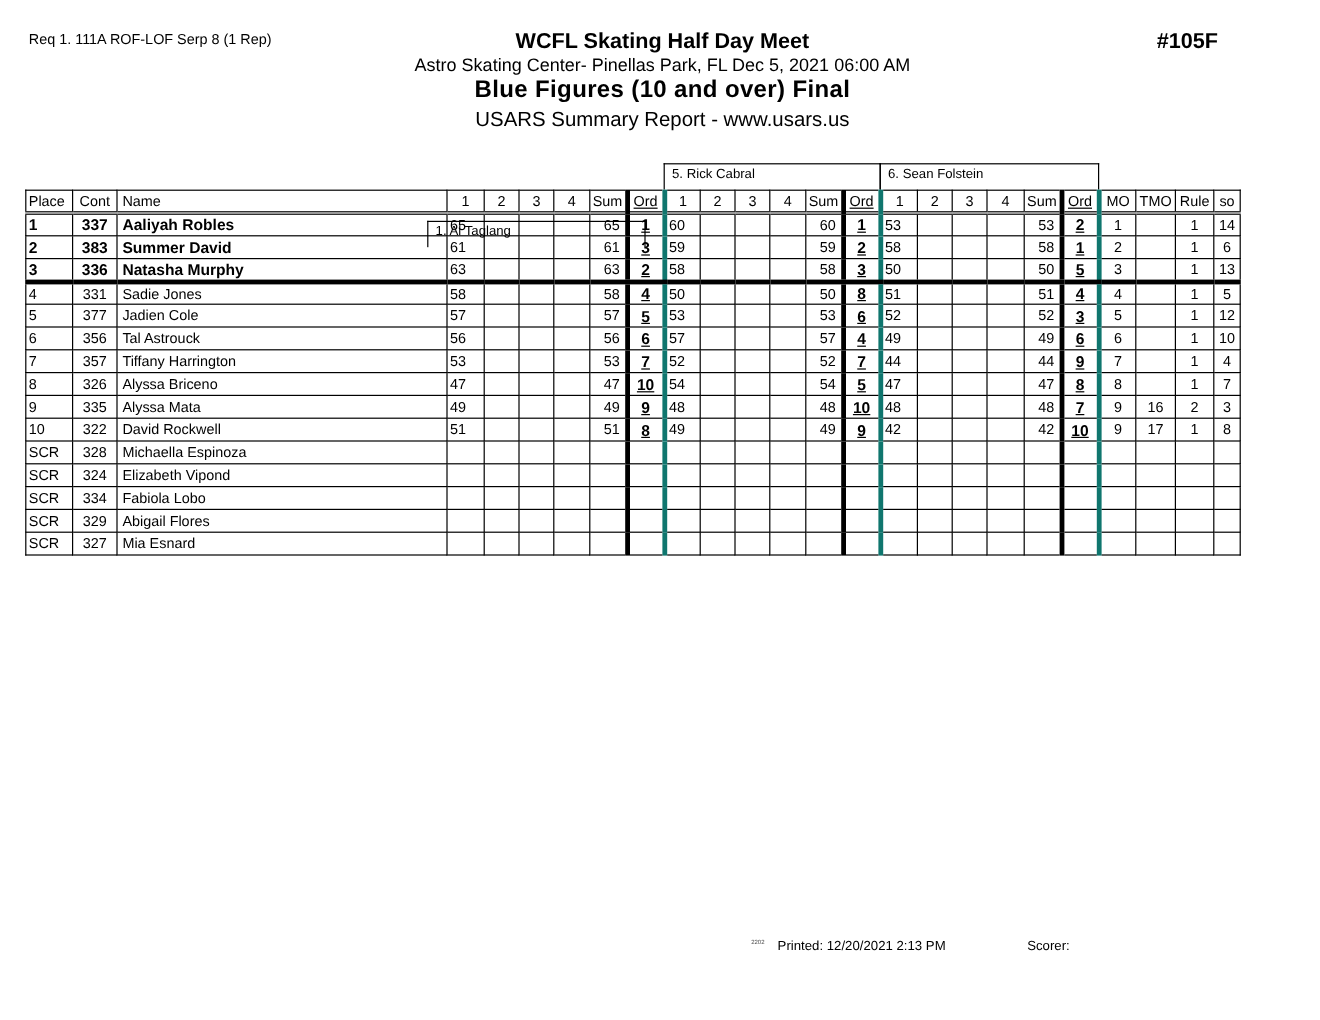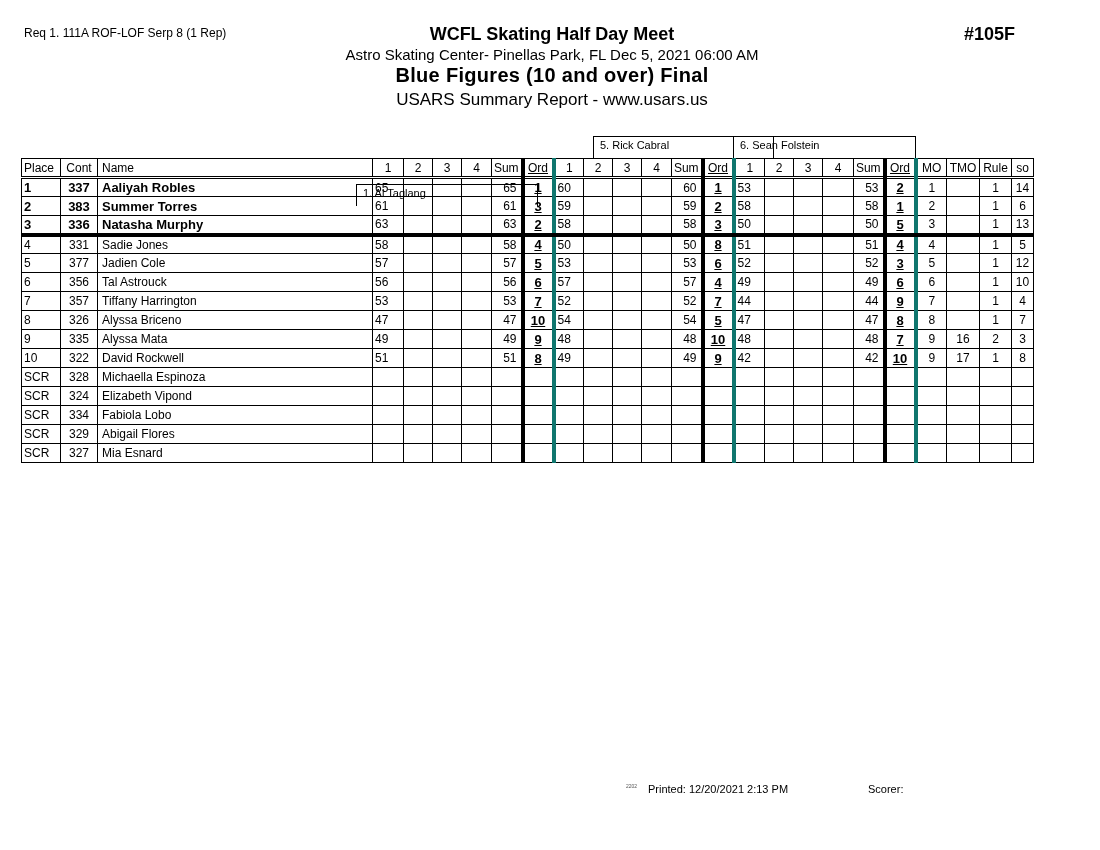--- a/index.html
+++ b/index.html
@@ -31,34 +31,34 @@
   #scores td.ord { text-align: center; font-weight: bold; padding: 0; font-size: 13px; }
   #scores .thickL { border-left: 4px solid #000; }
   #scores .thickR { border-right: 4px solid #0f766e; text-decoration: underline; }
   #scores tr.podium td { font-weight: bold; font-size: 13px; }
   #scores tr.podium td.r { font-weight: normal; font-size: 12px; }
   #scores tr.podium td.plain { font-weight: normal; font-size: 12px; }
   #scores tr.cut td { border-bottom: 4px solid #000; }
 
   #footer-code { left: 626px; top: 783px; font-size: 5px; color: #555; }
   #printed { left: 648px; top: 783px; font-size: 11px; }
-  #scorer { left: 856px; top: 783px; font-size: 11px; margin-left: 12px; }
+  #scorer { left: 856px; top: 783px; font-size: 11px; }
 </style>
 </head>
 <body>
 
 <div class="abs" id="req">Req  1.  111A ROF-LOF Serp 8 (1 Rep)</div>
 <div class="abs center" id="title">WCFL Skating Half Day Meet</div>
 <div class="abs center" id="venue">Astro Skating Center- Pinellas Park, FL  Dec 5, 2021  06:00 AM</div>
 <div class="abs center" id="division">Blue Figures (10 and over) Final</div>
 <div class="abs center" id="report">USARS Summary Report - www.usars.us</div>
 <div class="abs" id="event-num">#105F</div>
 
 <div class="judge-box" style="left:356px; width:182px;margin-top:48px;">1.  Al Taglang</div>
-<div class="judge-box" style="left:553px; width:181px;margin-left:40px;">5.  Rick Cabral</div>
+<div class="judge-box" style="left:553px; width:181px;">5.  Rick Cabral</div>
 <div class="judge-box" style="left:733px; width:183px;">6.  Sean  Folstein</div>
 
 <table id="scores">
   <colgroup>
     <col style="width:39px">
       <col style="width:37px">
       <col style="width:275px">
     <col style="width:31px">
       <col style="width:29px">
       <col style="width:29px">
@@ -135,21 +135,21 @@
         <td class="r">53</td>
         <td class="ord thickL thickR">2</td>
         <td class="c plain">1</td>
         <td class="c plain"></td>
         <td class="c plain">1</td>
         <td class="c plain">14</td>
       </tr>
       <tr class="podium">
         <td>2</td>
         <td class="c">383</td>
-        <td class="name">Summer Torres</td>
+        <td class="name">Summer David</td>
         <td class="plain">61</td>
         <td class="plain"></td>
         <td class="plain"></td>
         <td class="plain"></td>
         <td class="r">61</td>
         <td class="ord thickL thickR">3</td>
         <td class="plain">59</td>
         <td class="plain"></td>
         <td class="plain"></td>
         <td class="plain"></td>

